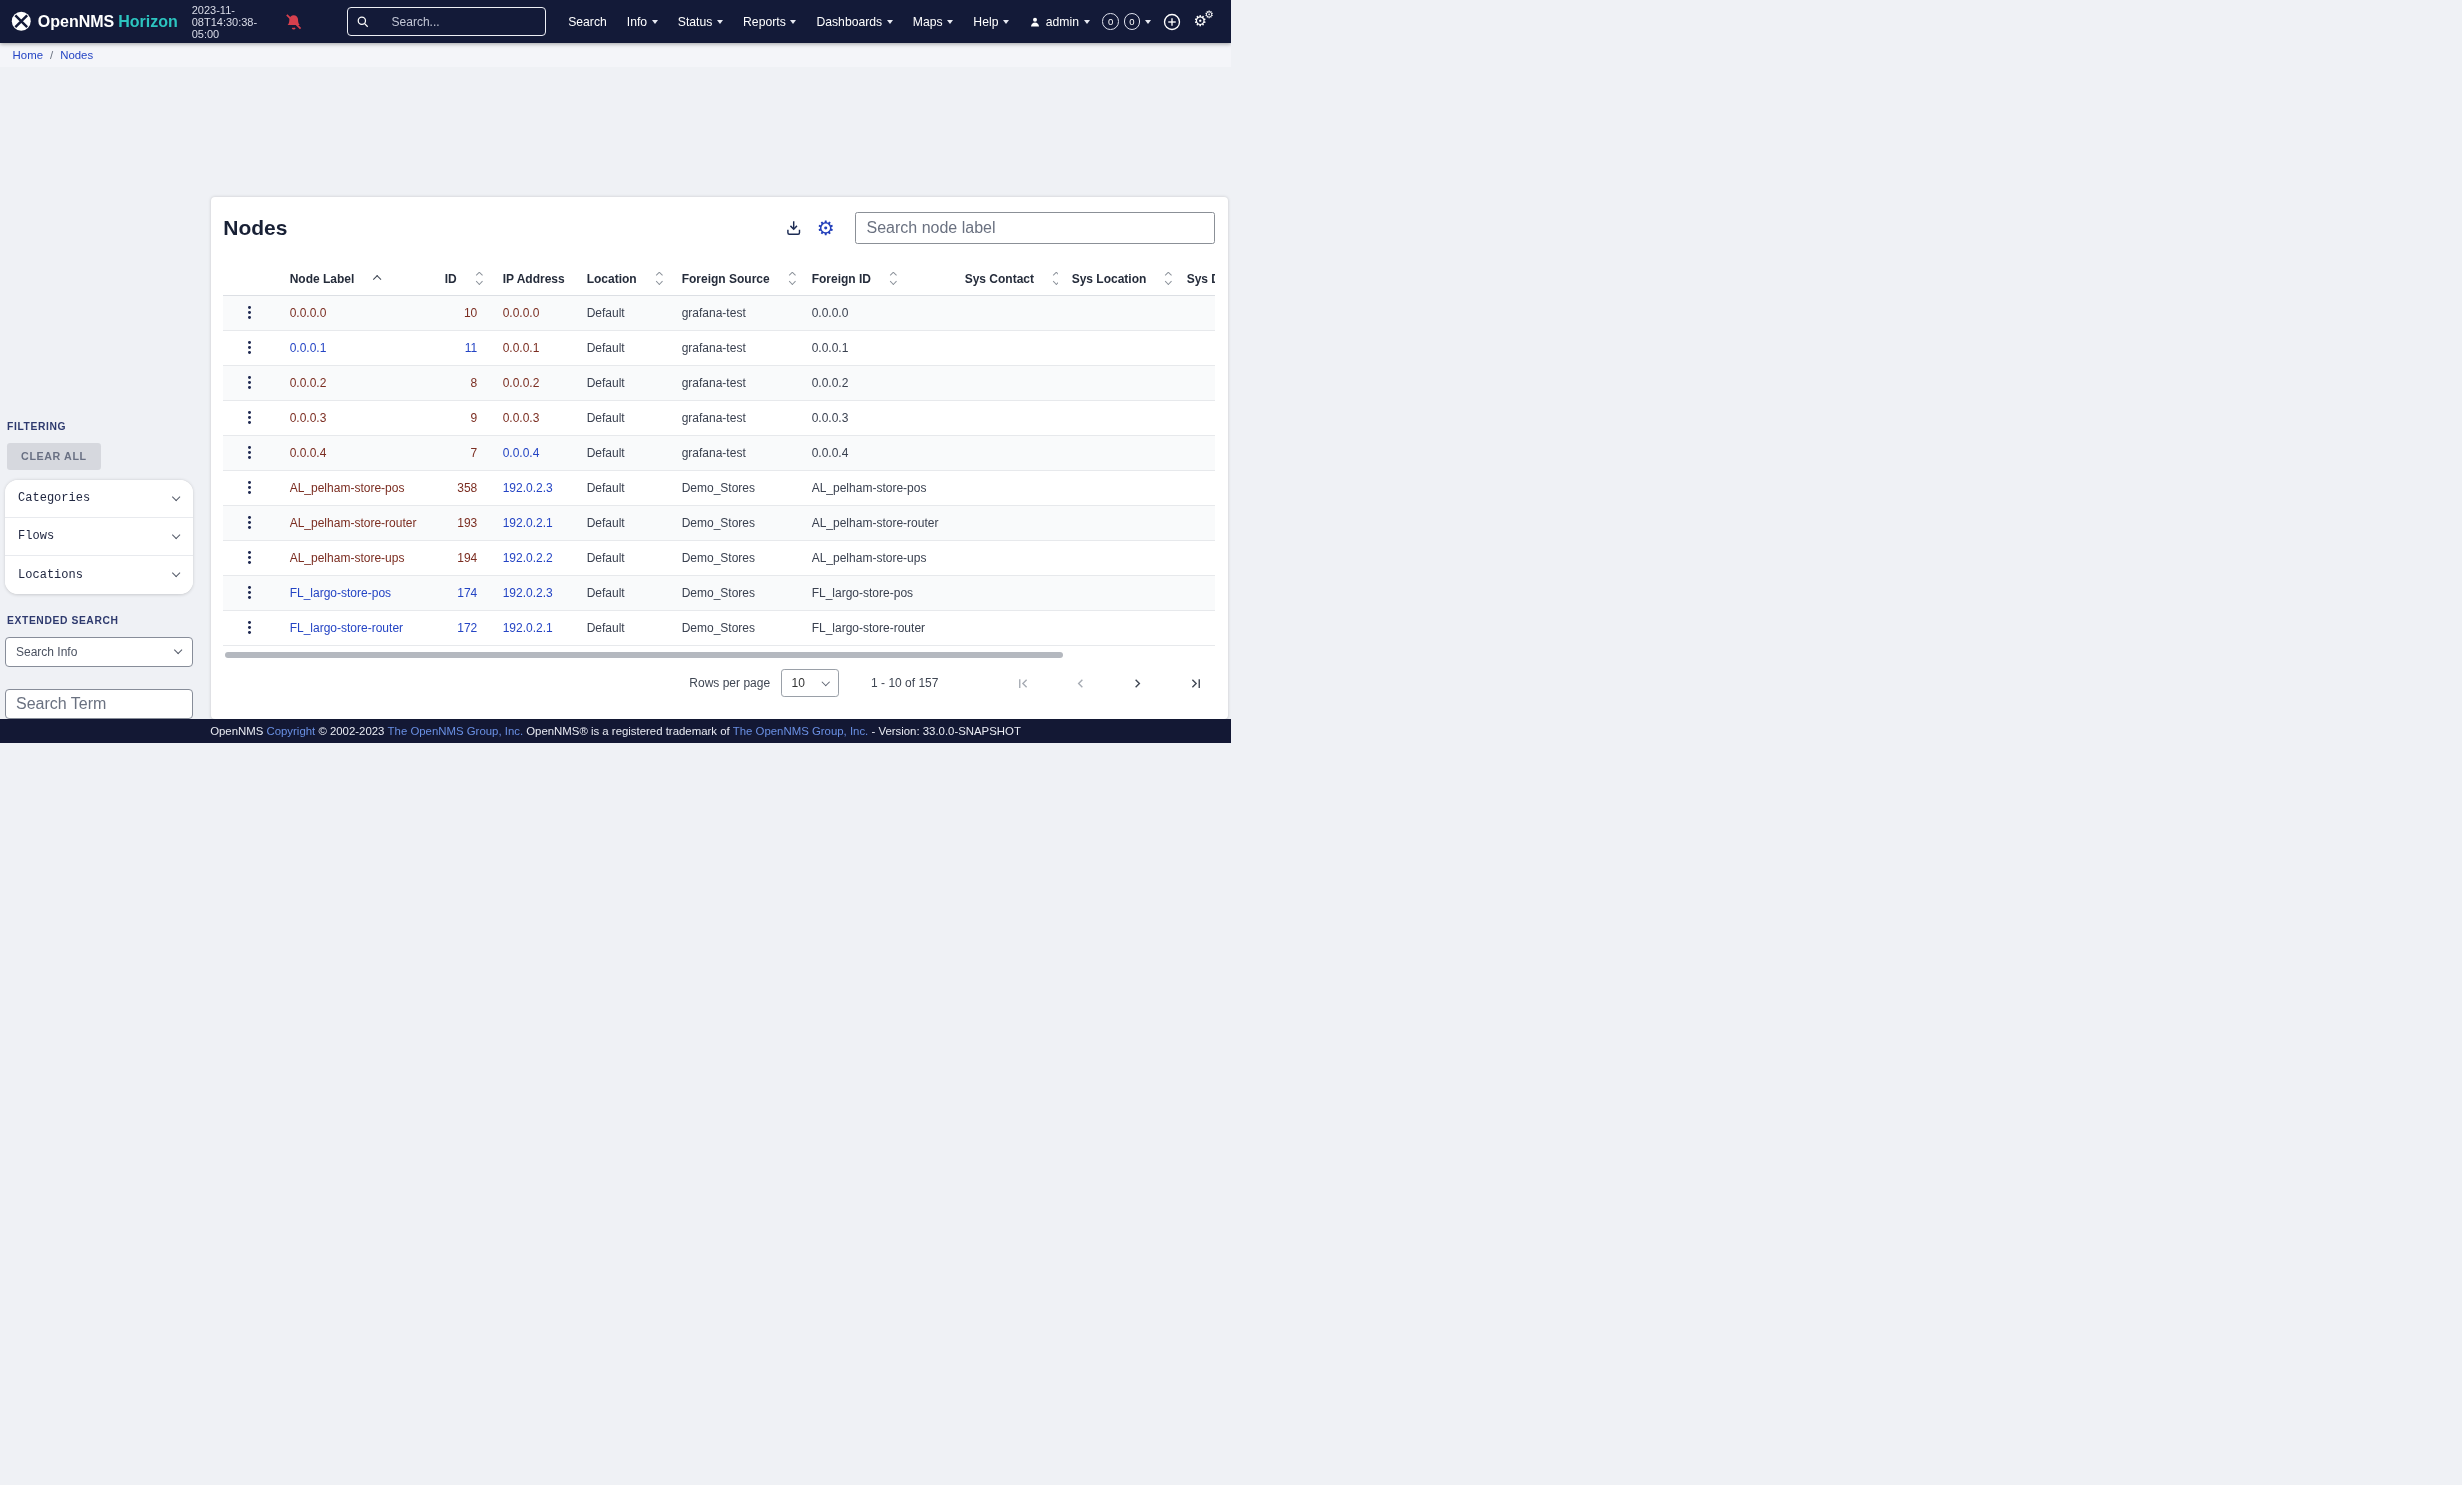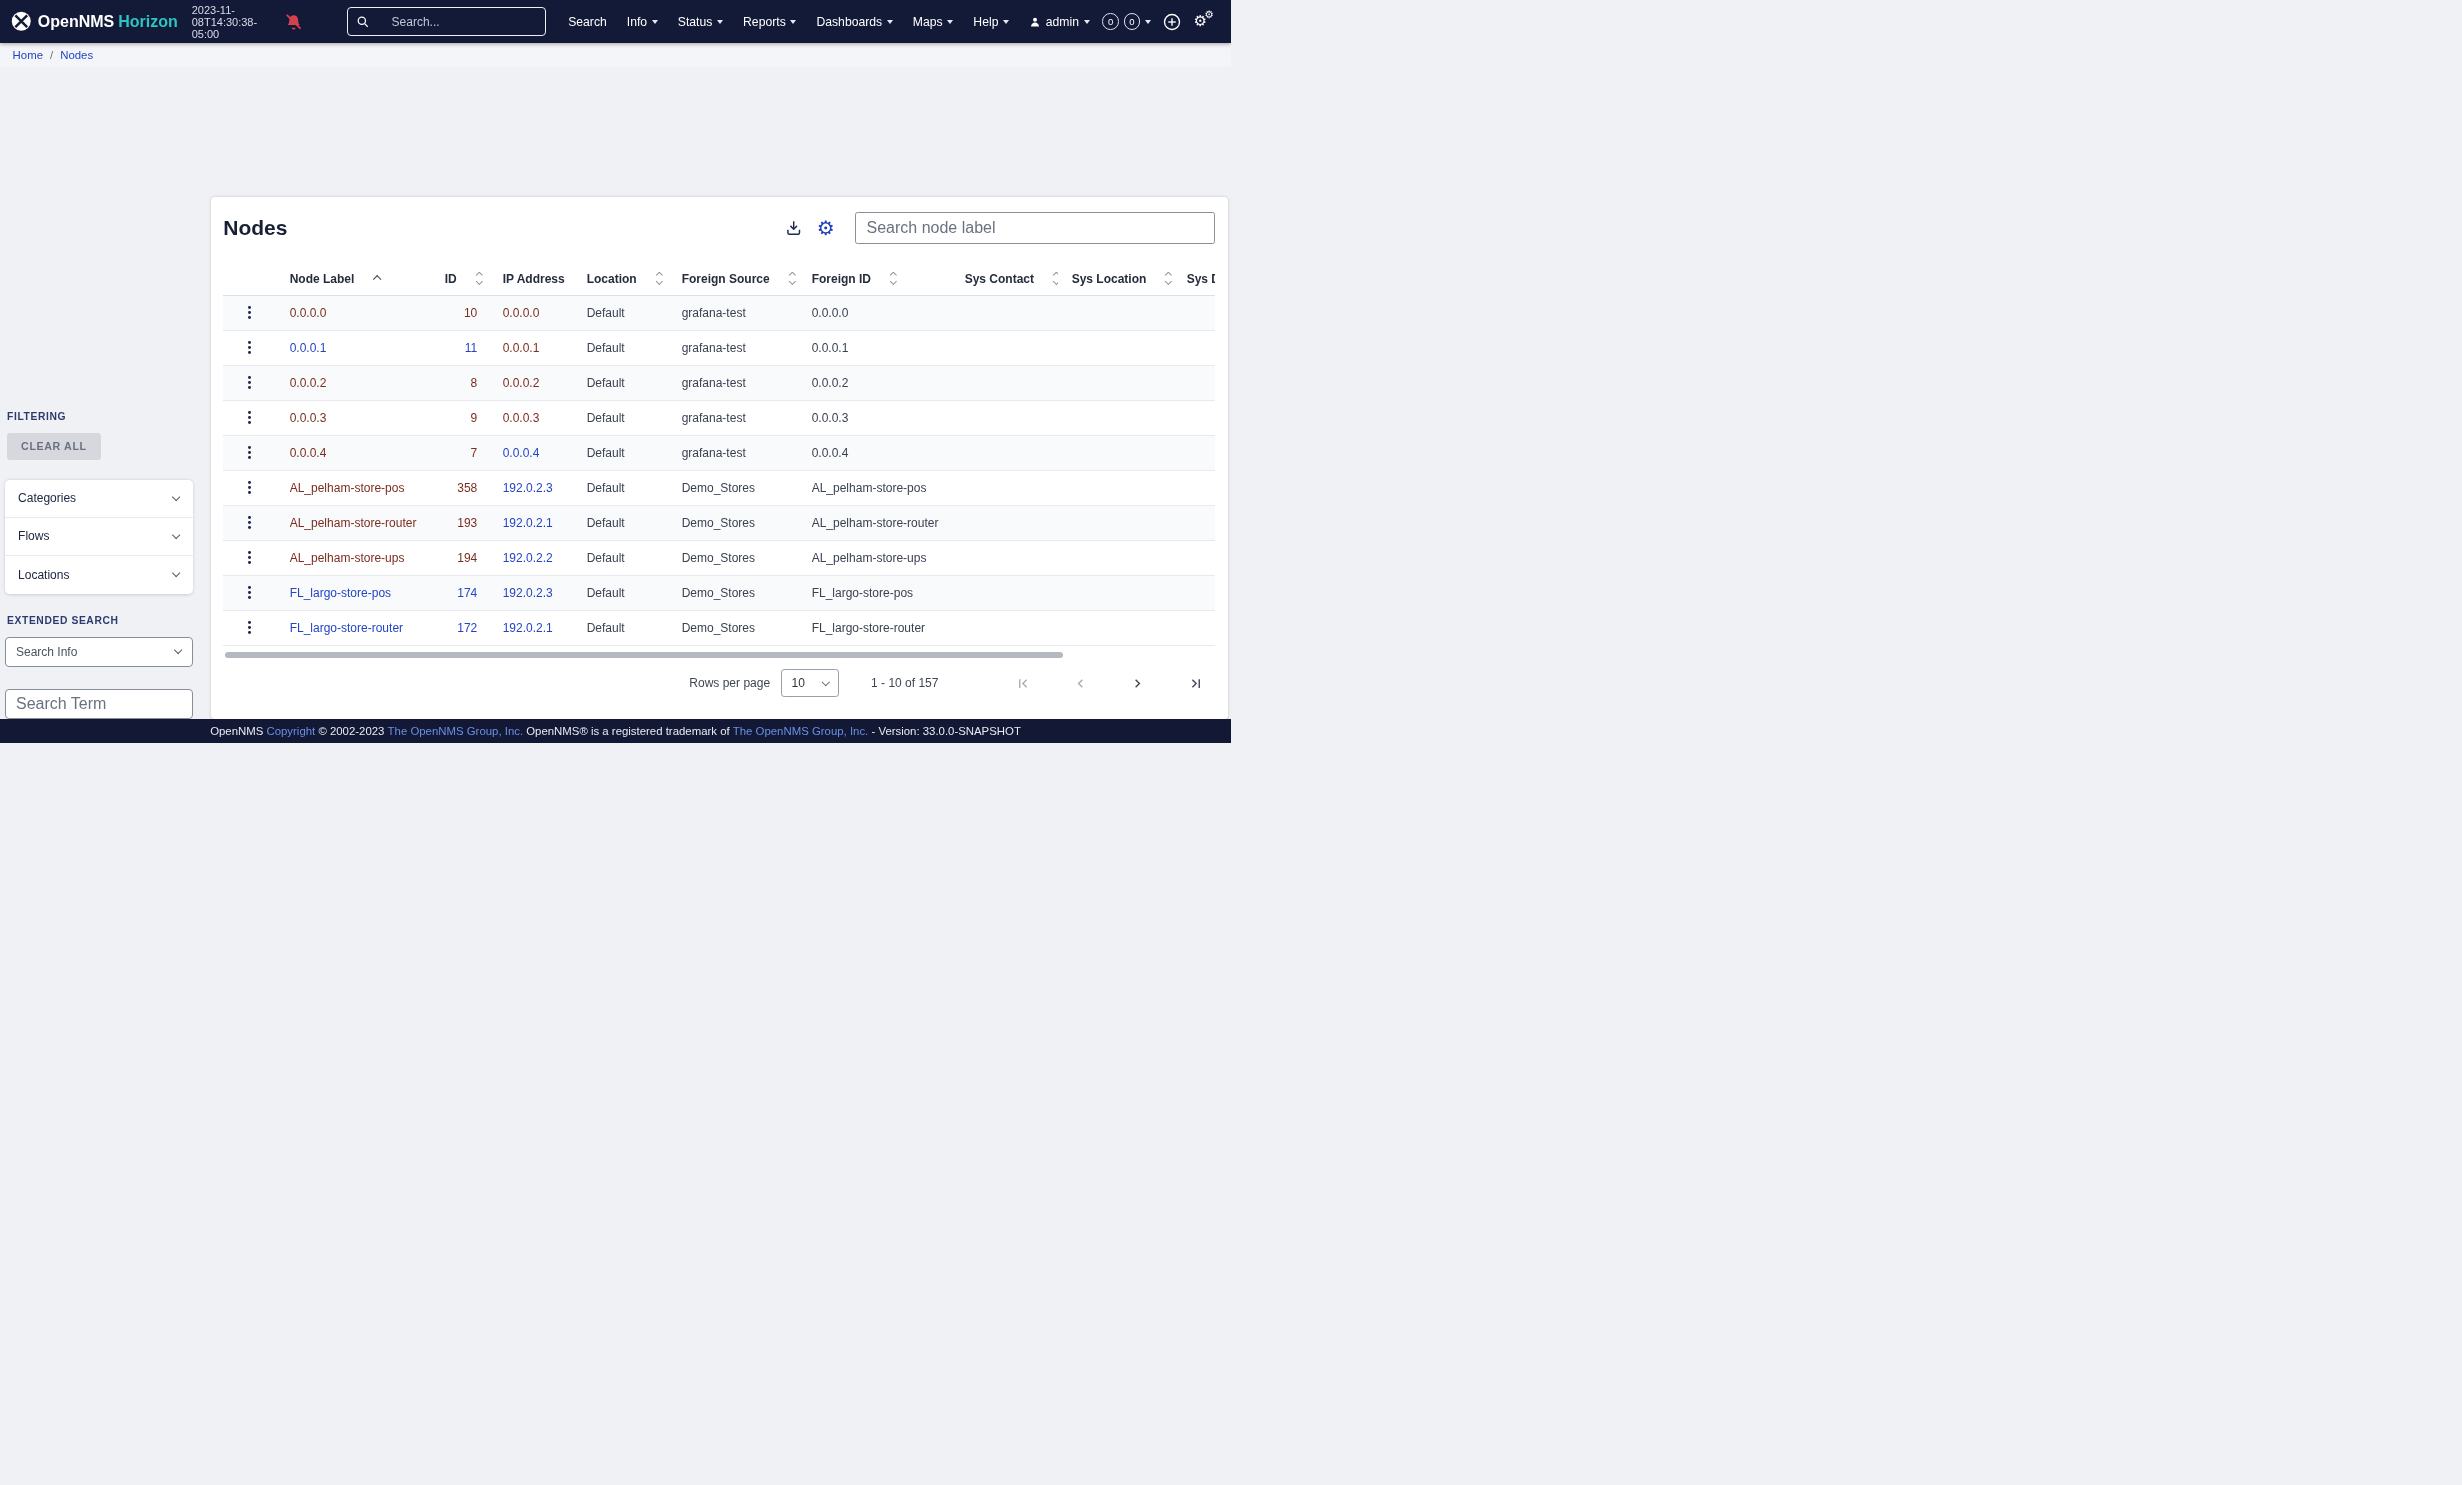--- a/index.html
+++ b/index.html
@@ -51,21 +51,21 @@
   
   .content-row { flex:1; display:flex; align-items:flex-end; padding:9.5px 3.2px 0 4.7px; }
 
   
   .sidebar { width:188px; flex-shrink:0; padding-top:3.2px; }
   .side-label { font-size:10.3px; font-weight:700; color:#2e3a6e; letter-spacing:0.6px; margin:1.6px 0 10.3px 2.4px; }
   .clear-all {
     height:27px; padding:0 14px; margin-left:2.4px; background:#d6d8de; border:none; border-radius:3.2px;
     color:#697083; font-size:10.7px; font-weight:700; letter-spacing:0.6px; cursor:pointer; font-family:inherit;
   }
-  .accordion-card { background:#fff; border-radius:5px; box-shadow:0 0.8px 3.2px rgba(0,0,0,.16); margin:20px 0 21px 0; overflow:hidden; }
+  .accordion-card { background:#fff; border-radius:13px; box-shadow:0 0.8px 3.2px rgba(0,0,0,.16); margin:10px 0 21px 0; overflow:hidden;font-family:Liberation Mono, monospace; }
   .accordion-item { height:38px; display:flex; align-items:center; justify-content:space-between; padding:0 13.4px; border-bottom:0.8px solid #e8eaee; font-size:12px; color:#202741; cursor:pointer; background:#fff; }
   .accordion-item:last-of-type { border-bottom:none; }
   .chev-down { width:6.3px; height:6.3px; border-right:1.4px solid #565d6b; border-bottom:1.4px solid #565d6b; transform:rotate(45deg); margin-top:-2.4px; flex-shrink:0; }
   .select-box {
     height:30px; background:#fff; border:0.8px solid #878d99; border-radius:4px;
     display:flex; align-items:center; justify-content:space-between; padding:0 10.3px;
     font-size:12px; color:#4a5160; margin:11px 0 22px 0; cursor:pointer;
   }
   .text-input {
     width:100%; height:30px; background:#fff; border:0.8px solid #878d99; border-radius:4px;

